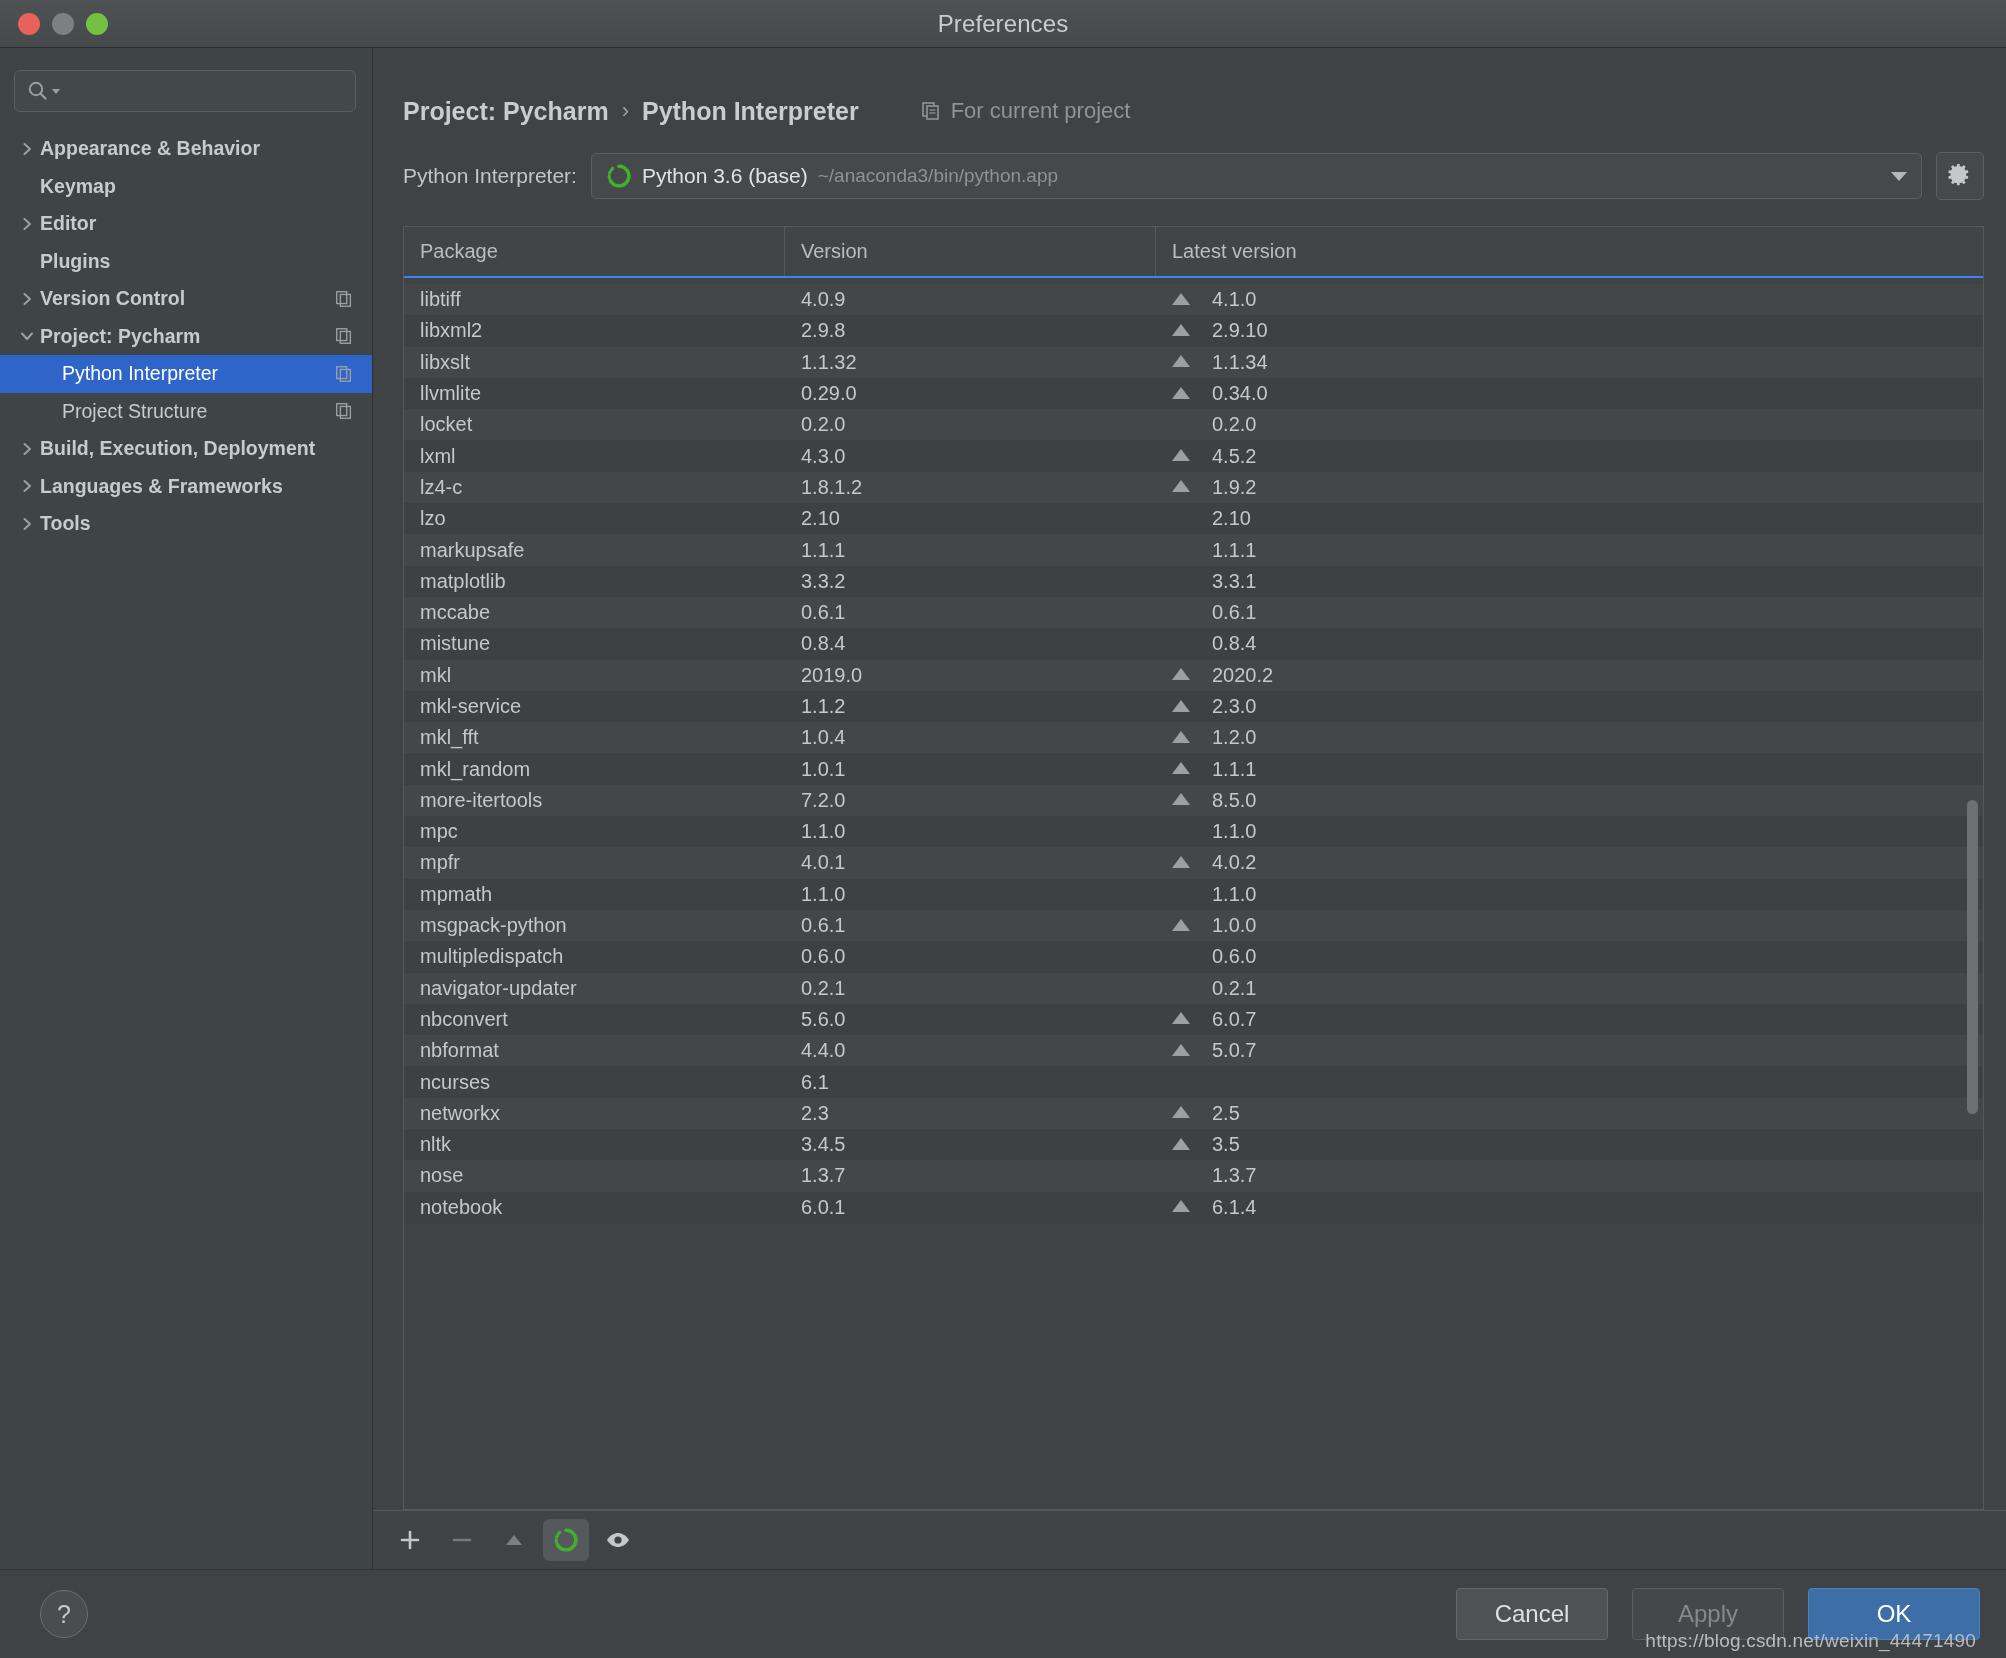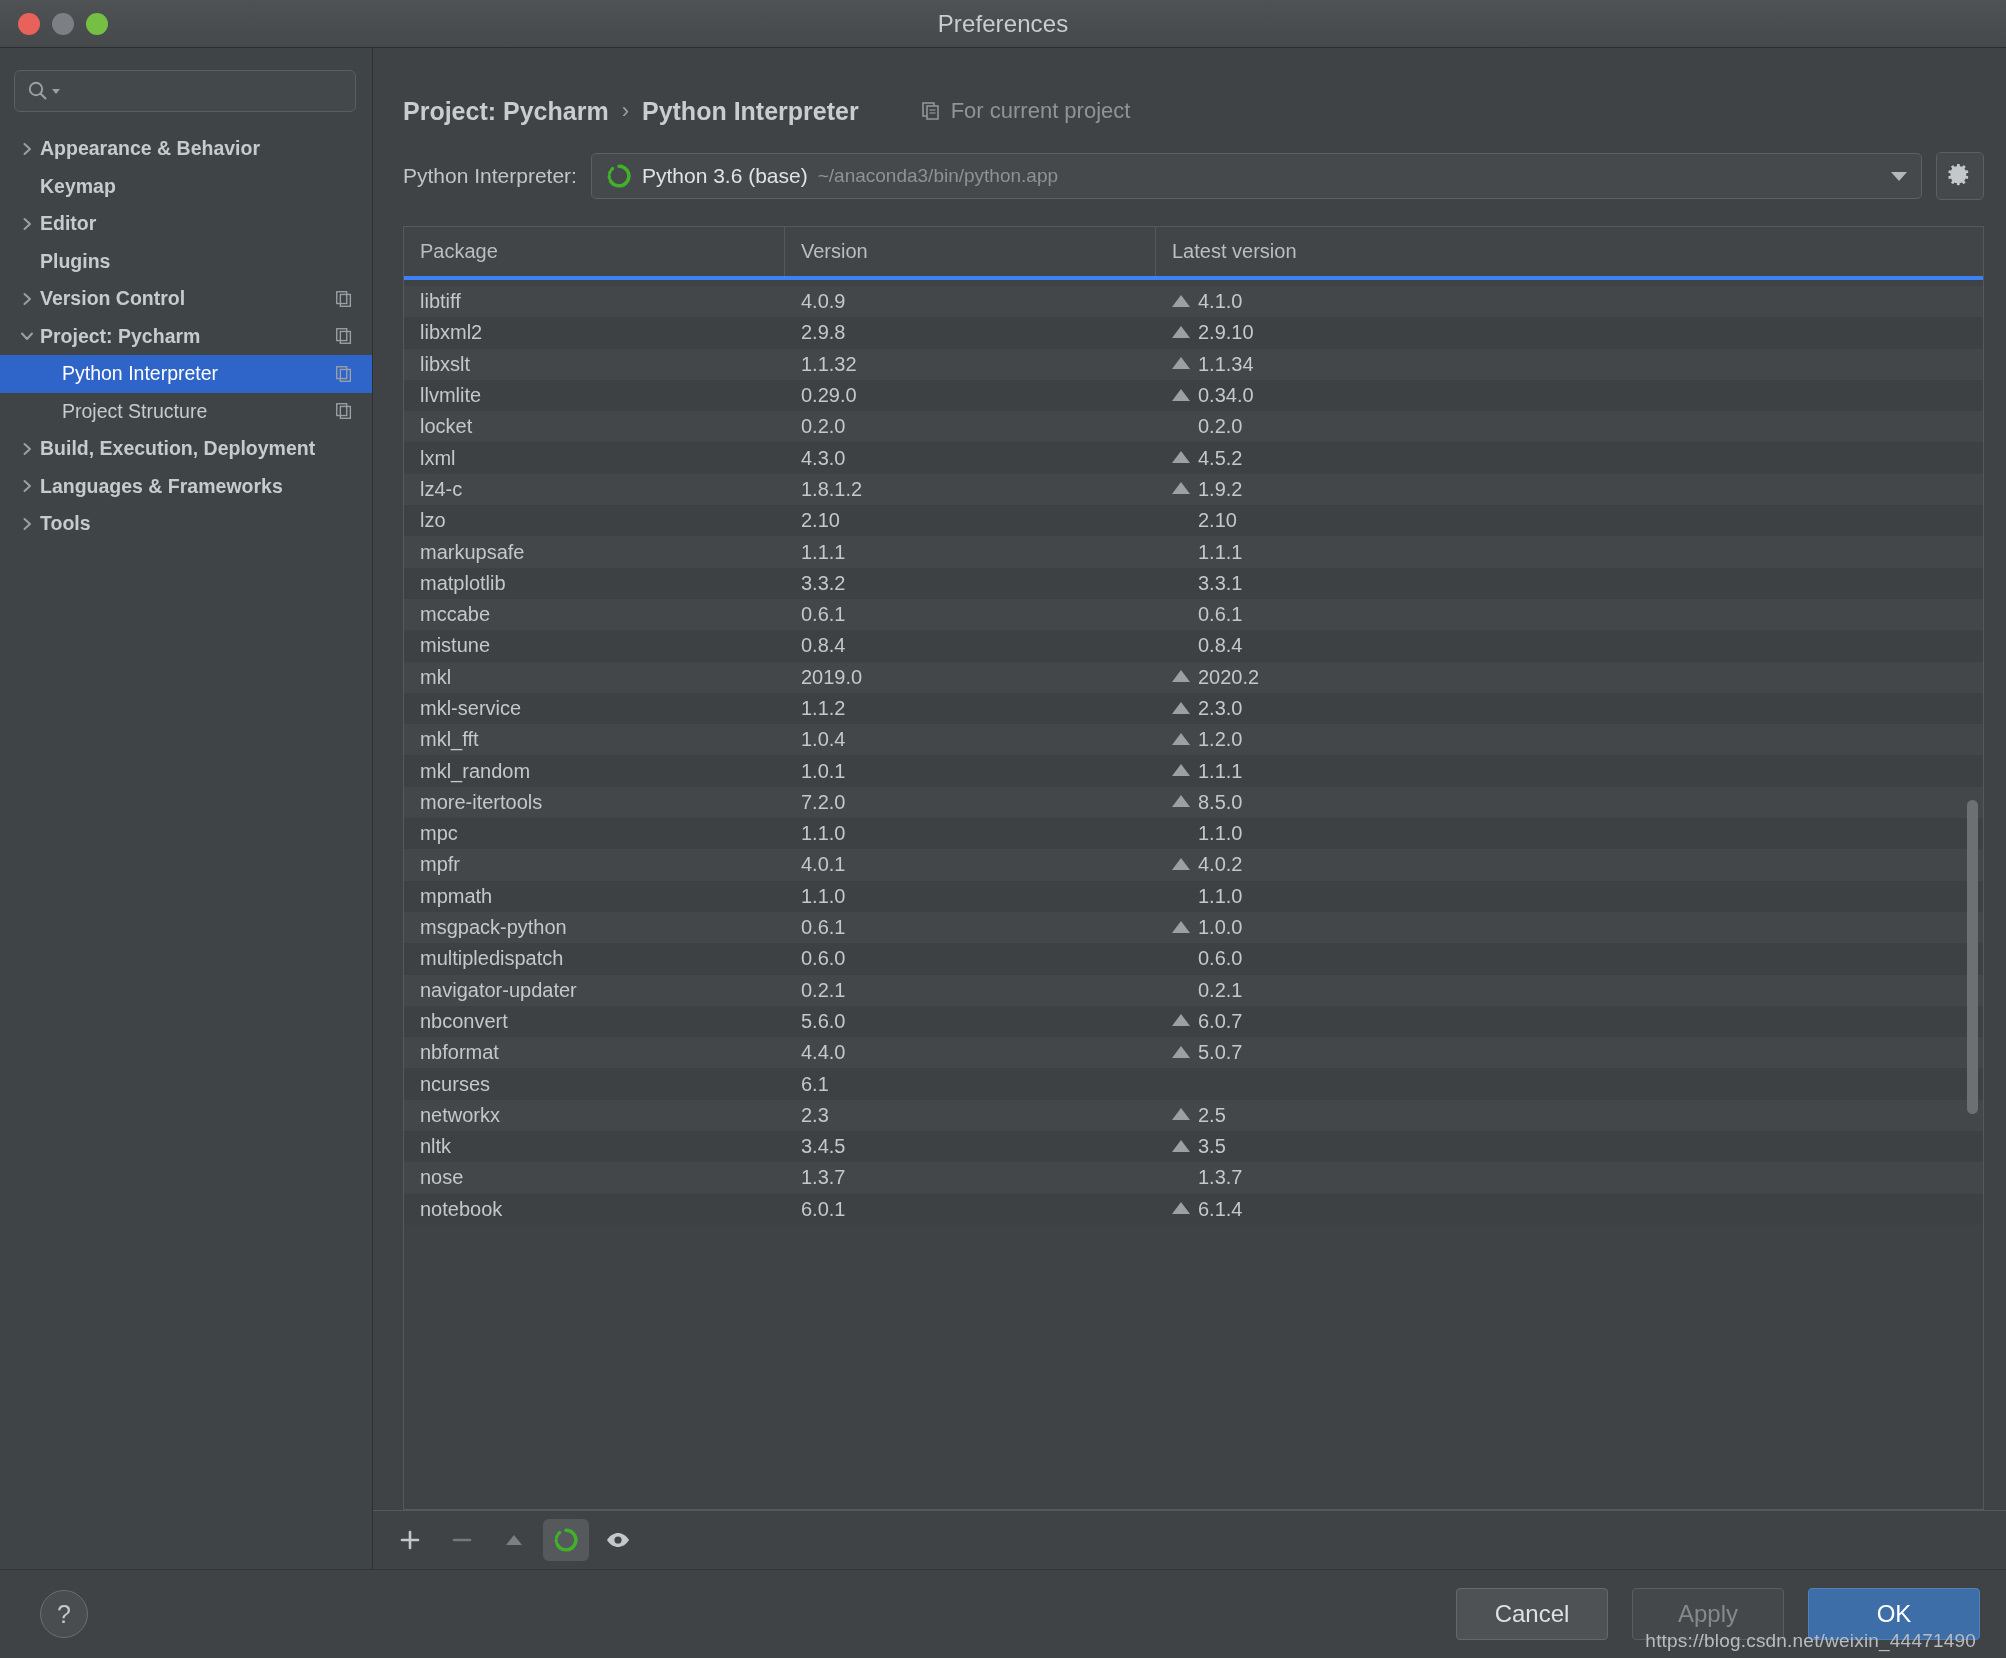--- a/index.html
+++ b/index.html
@@ -259,21 +259,21 @@
     display: flex;
     flex-direction: column;
     position: relative;
     overflow: hidden;
   }
   .thead {
     display: flex;
     height: 49px;
     flex: 0 0 49px;
     background: #414548;
-    border-bottom: 4px solid #3b82f6;
+    border-bottom: 2px solid #3b82f6;
   }
   .th {
     font-size: 20px;
     color: #b9bec1;
     display: flex;
     align-items: center;
     padding-left: 16px;
     box-sizing: border-box;
   }
   .th.c1 { width: 381px; flex: 0 0 381px; border-right: 1px solid #55595c; }
@@ -299,21 +299,21 @@
     font-size: 20px;
     color: #c3c8cb;
     display: flex;
     align-items: center;
     padding-left: 16px;
     box-sizing: border-box;
     white-space: nowrap;
   }
   .td.c1 { width: 381px; flex: 0 0 381px; }
   .td.c2 { width: 371px; flex: 0 0 371px; }
-  .td.c3 { flex: 1 1 auto; gap: 8px; }
+  .td.c3 { flex: 1 1 auto; gap: 22px; }
   .uptri {
     display: inline-block;
     width: 0; height: 0;
     border-left: 9px solid transparent;
     border-right: 9px solid transparent;
     border-bottom: 12px solid #9ba0a3;
     position: relative;
     top: -1px;
   }
   .uptri.hidden { visibility: hidden; }

